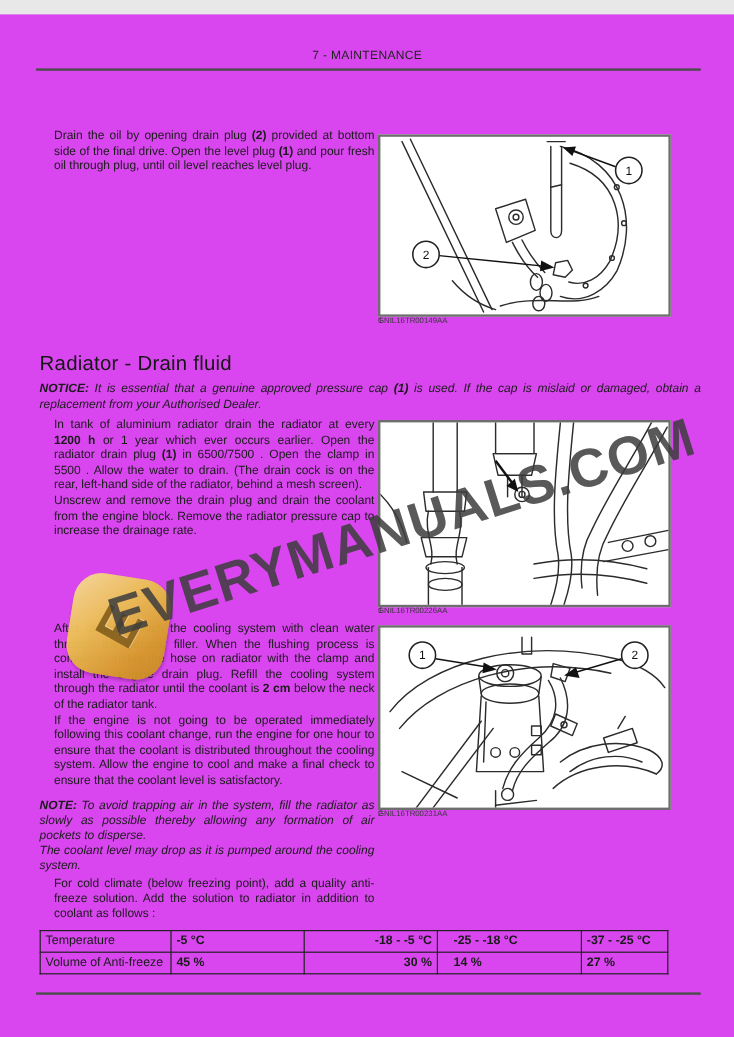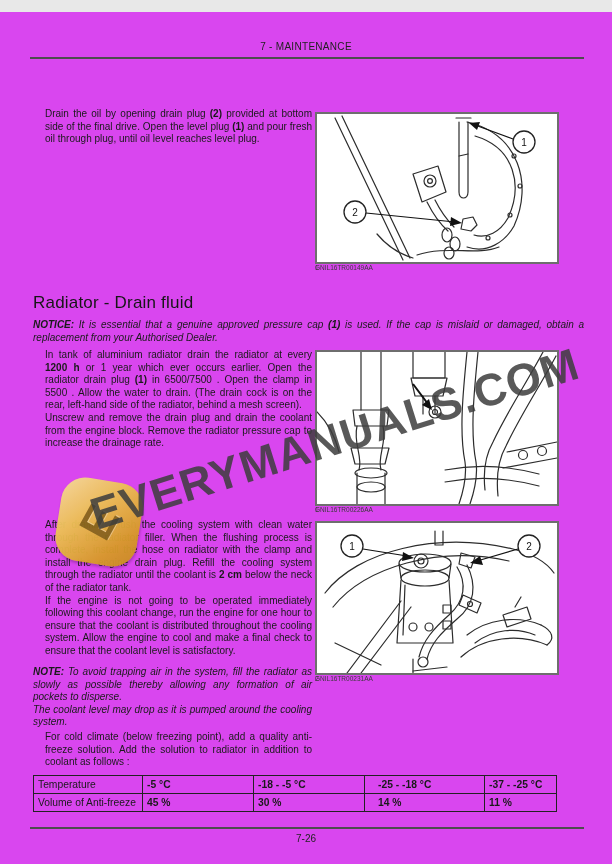--- a/index.html
+++ b/index.html
@@ -44,21 +44,21 @@
     position:absolute; left:33px; top:763px; width:524px;
     border-collapse:collapse; font-size:10.3px;
   }
   table.af td{
     border:1.4px solid #222; padding:1px 4px 2px 4px; height:14px;
     white-space:nowrap;
   }
   table.af td.val{ font-weight:bold; }
   table.af td.c0{ width:100px; }
   table.af td.c1{ width:102px; }
-  table.af td.c2{ width:102px; }
+  table.af td.c2{ width:102px;text-align:right; }
   table.af td.c3{ width:102px;padding-left:13px; }
   .wm-text{
     position:absolute; left:92px; top:478px; z-index:10;
     transform:rotate(-17.5deg); transform-origin:0 50%;
     font-size:45px; font-weight:bold; letter-spacing:1px; white-space:nowrap;
     color:#3d3d3d; opacity:.85; pointer-events:none;
   }
   .wm-logo{
     position:absolute; left:58px; top:468px; width:82px; height:84px; z-index:9;
     transform:rotate(9deg); border-radius:24px;
@@ -263,26 +263,25 @@
       <td class="val c1">-5 °C</td>
       <td class="val c2">-18 - -5 °C</td>
       <td class="val c3">-25 - -18 °C</td>
       <td class="val">-37 - -25 °C</td>
     </tr>
     <tr>
       <td class="c0">Volume of Anti-freeze</td>
       <td class="val c1">45 %</td>
       <td class="val c2">30 %</td>
       <td class="val c3">14 %</td>
-      <td class="val">11 %</td>
+      <td class="val">27 %</td>
     </tr>
   </tbody>
     </table>
 
   <div class="wm-logo">
     <div class="glyph">E</div>
   </div>
   <div class="wm-text">EVERYMANUALS.COM</div>
 
   <div class="rule bottom"></div>
-  <div class="pagenum">7-26</div>
 
 </div>
 
 </body></html>

